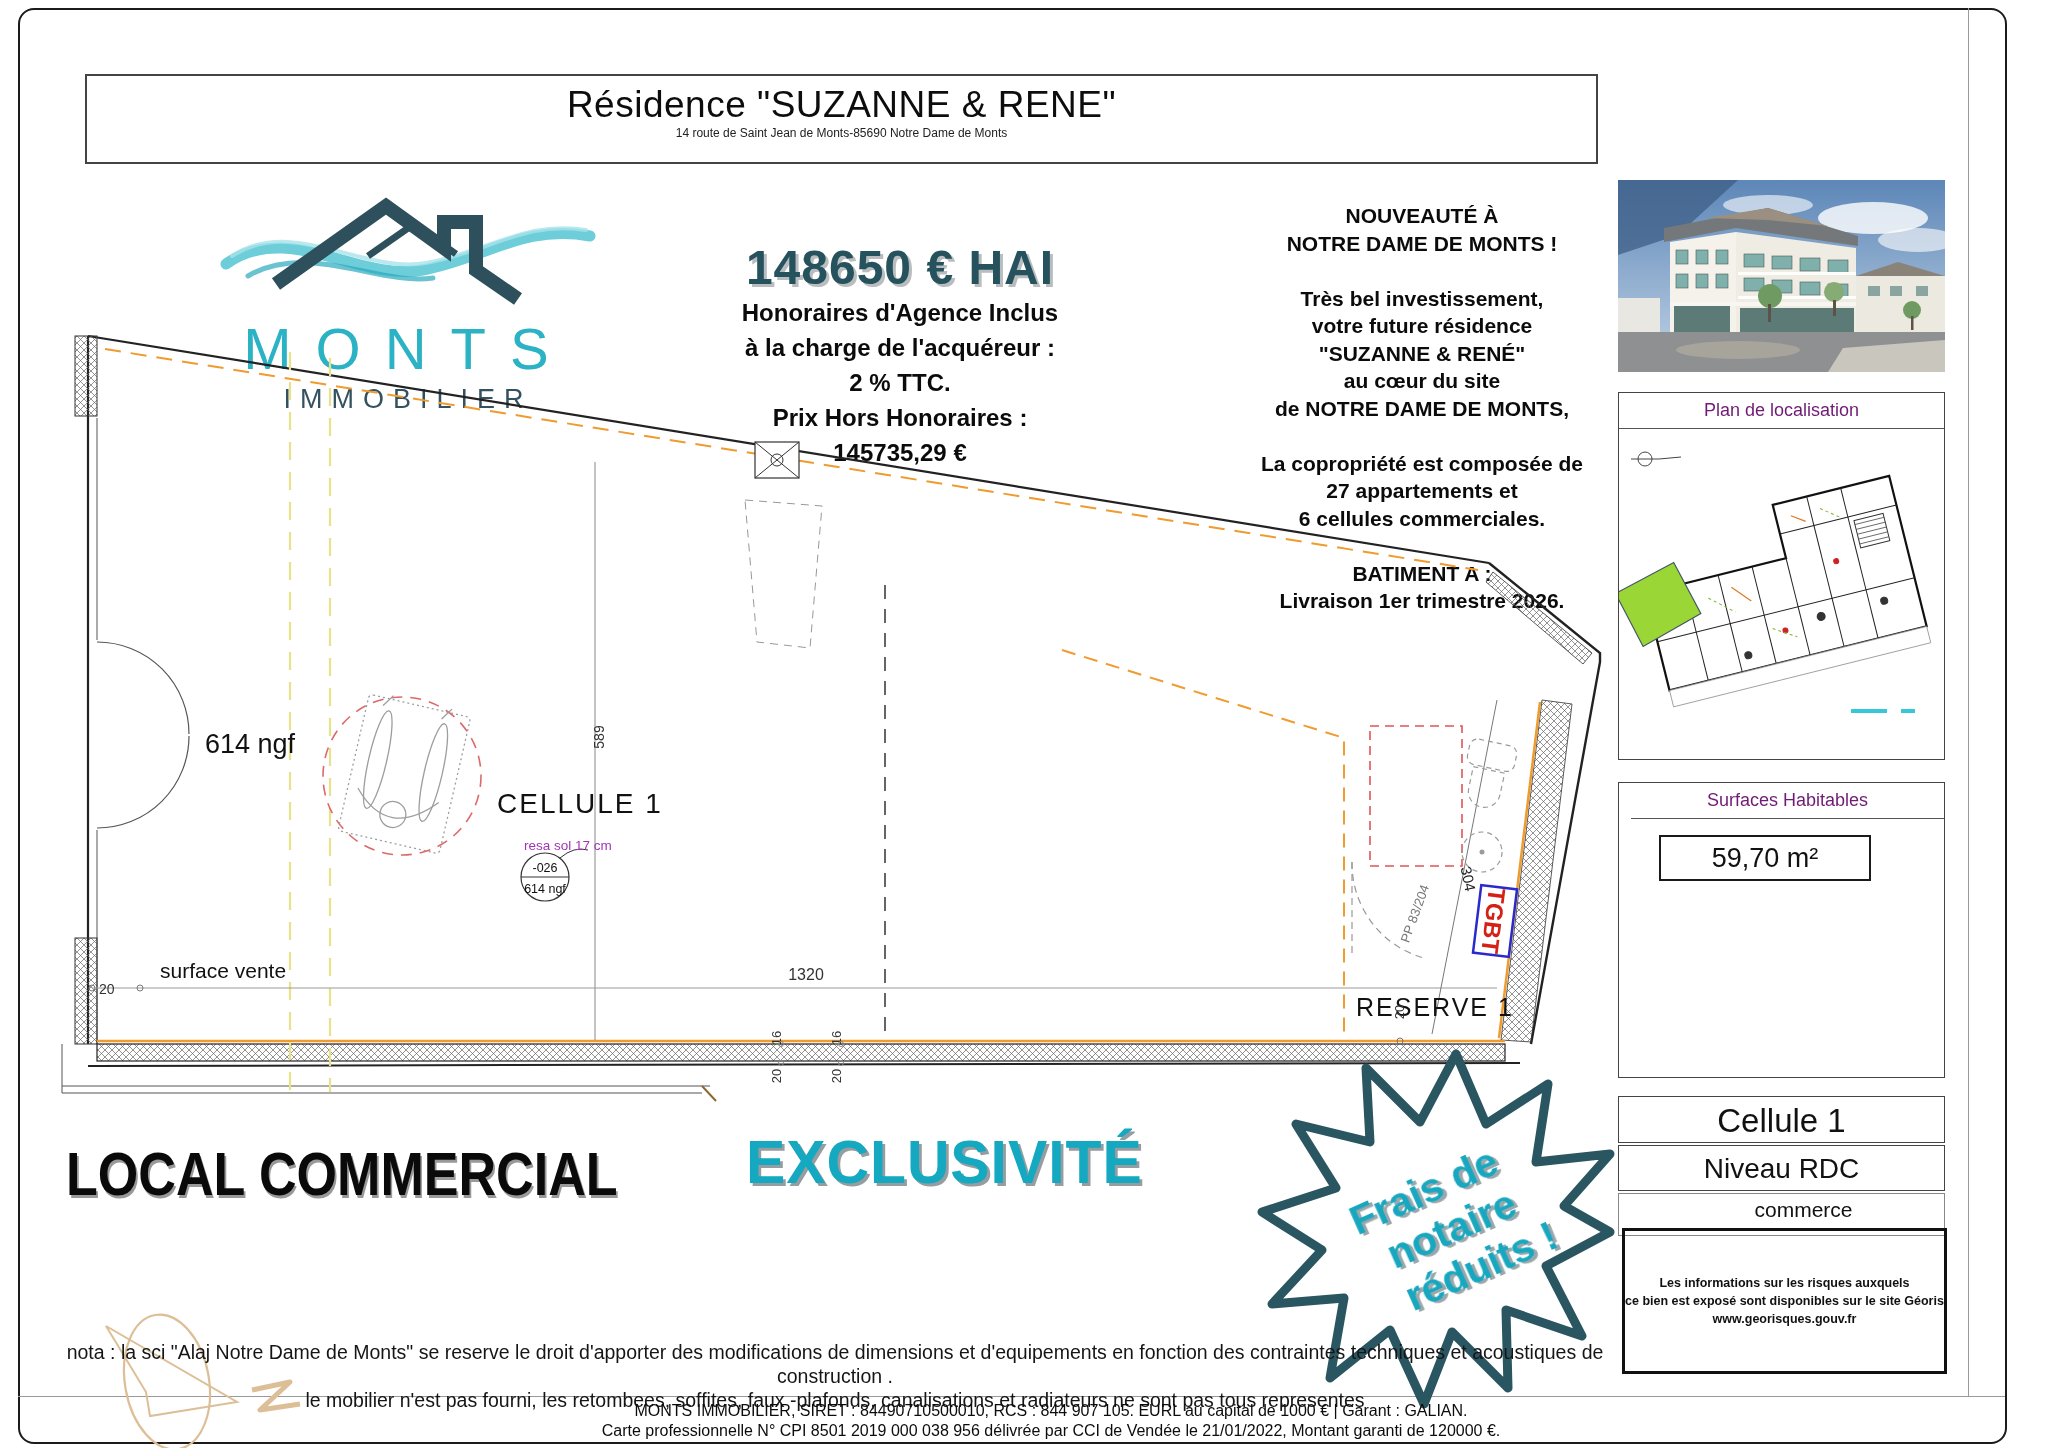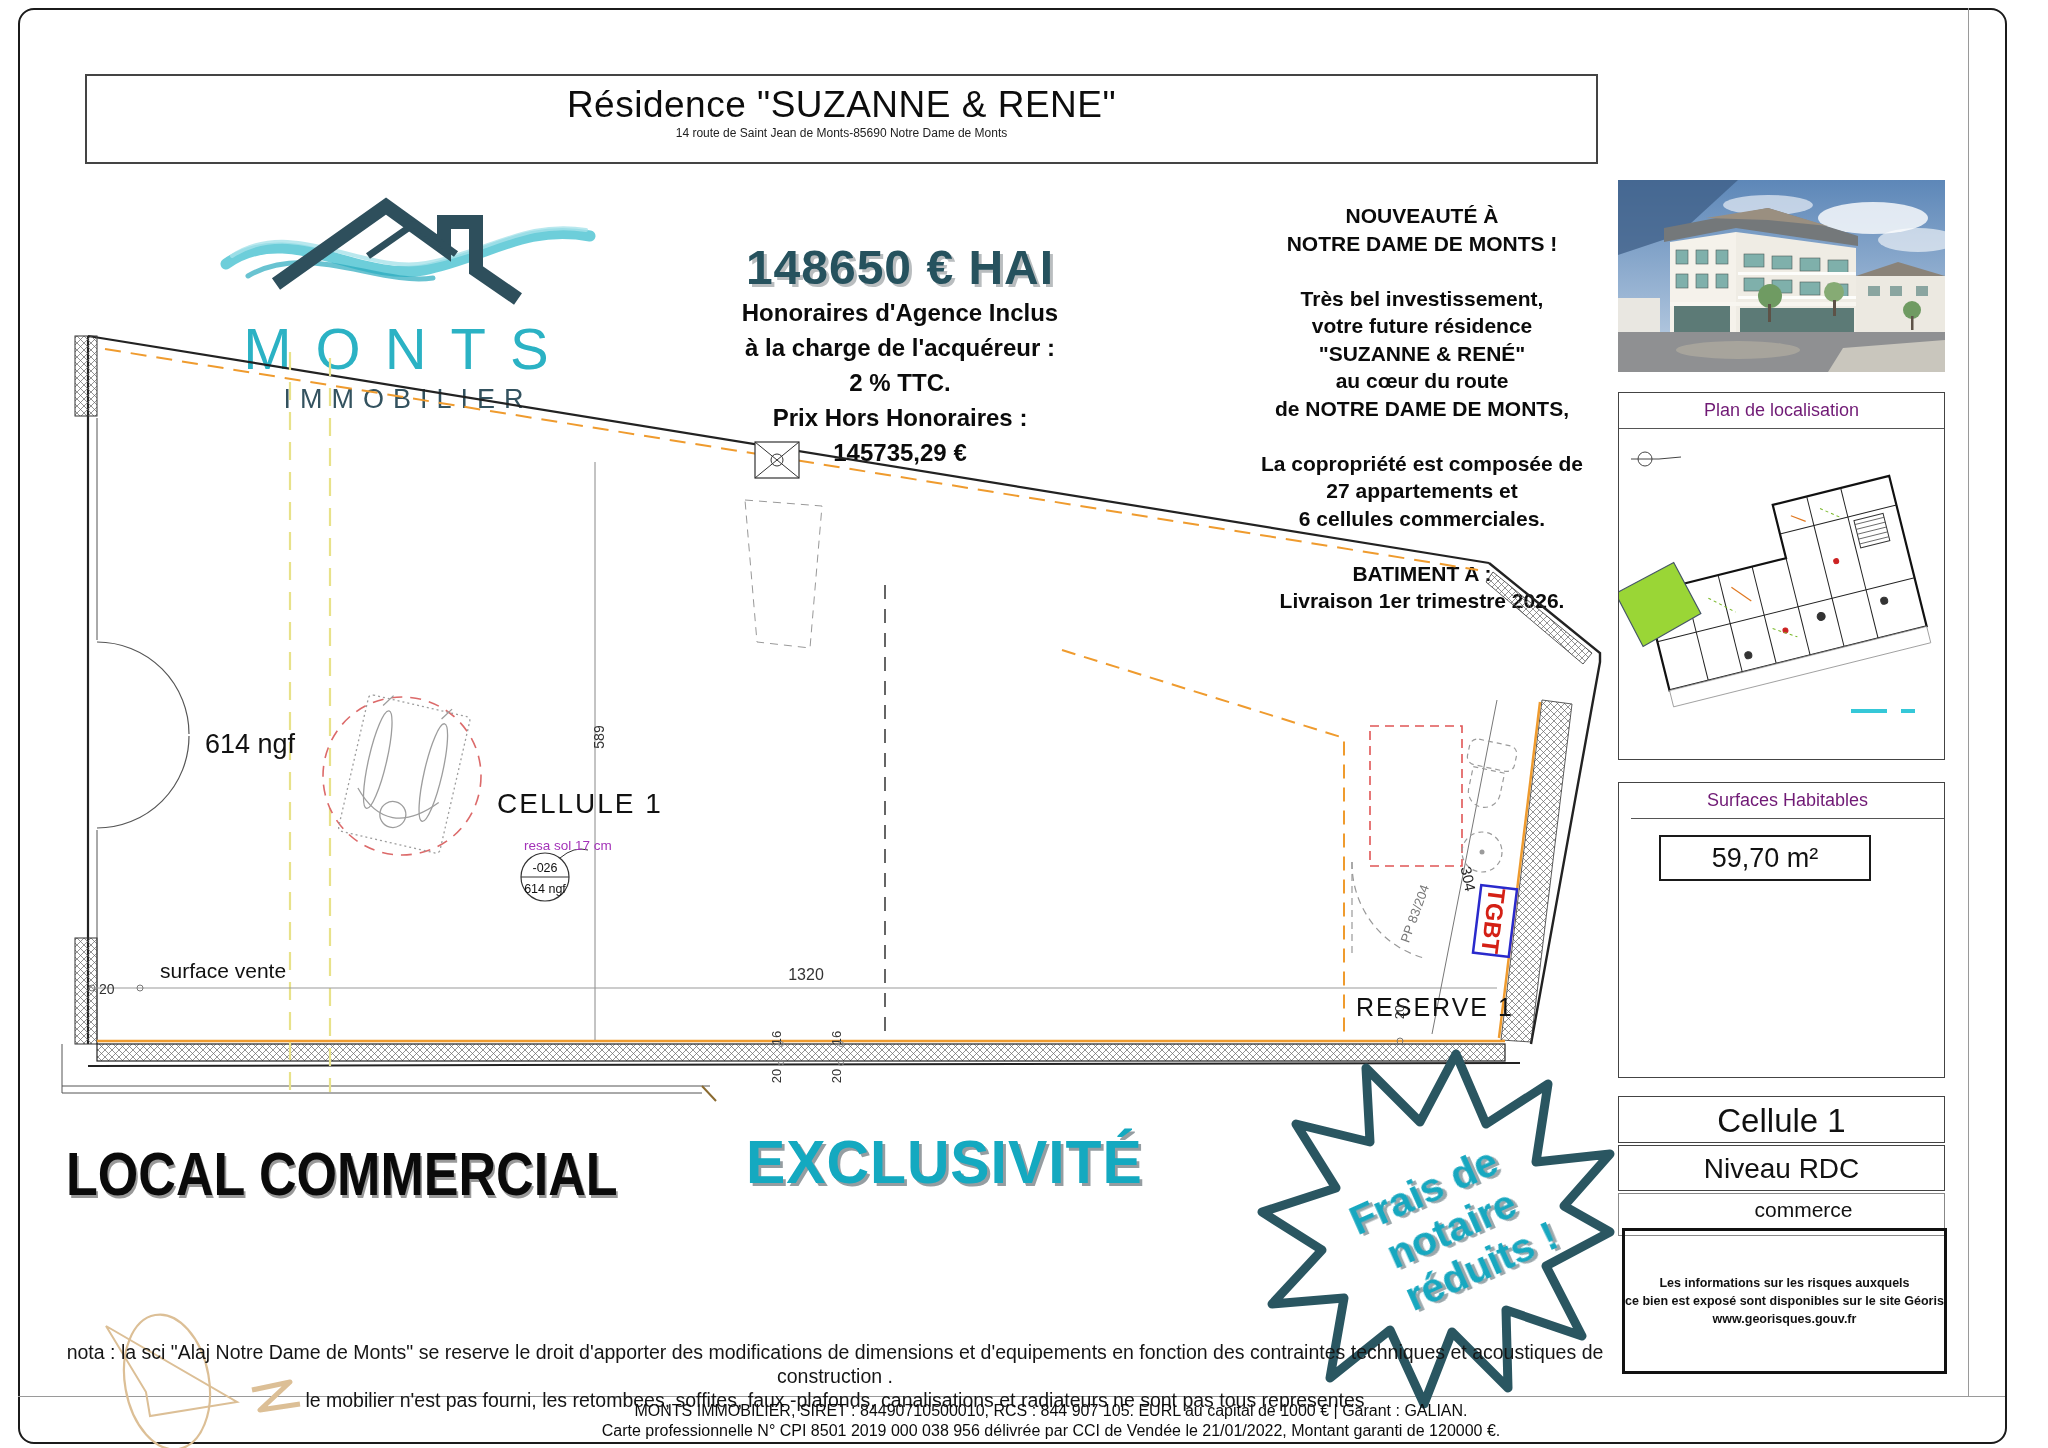--- a/index.html
+++ b/index.html
@@ -66,21 +66,21 @@
     <div class="price-line">145735,29 €</div>
   </div>
 
   <div class="abs ctr" style="left:1237px;top:202px;width:370px;">
     <div class="ann-line">NOUVEAUTÉ À</div>
     <div class="ann-line">NOTRE DAME DE MONTS !</div>
     <div class="ann-line"></div>
     <div class="ann-line">Très bel investissement,</div>
     <div class="ann-line">votre future résidence</div>
     <div class="ann-line">"SUZANNE &amp; RENÉ"</div>
-    <div class="ann-line">au cœur du route</div>
+    <div class="ann-line">au cœur du site</div>
     <div class="ann-line">de NOTRE DAME DE MONTS,</div>
     <div class="ann-line"></div>
     <div class="ann-line">La copropriété est composée de</div>
     <div class="ann-line">27 appartements et</div>
     <div class="ann-line">6 cellules commerciales.</div>
     <div class="ann-line"></div>
     <div class="ann-line">BATIMENT A :</div>
     <div class="ann-line">Livraison 1er trimestre 2026.</div>
   </div>
 

